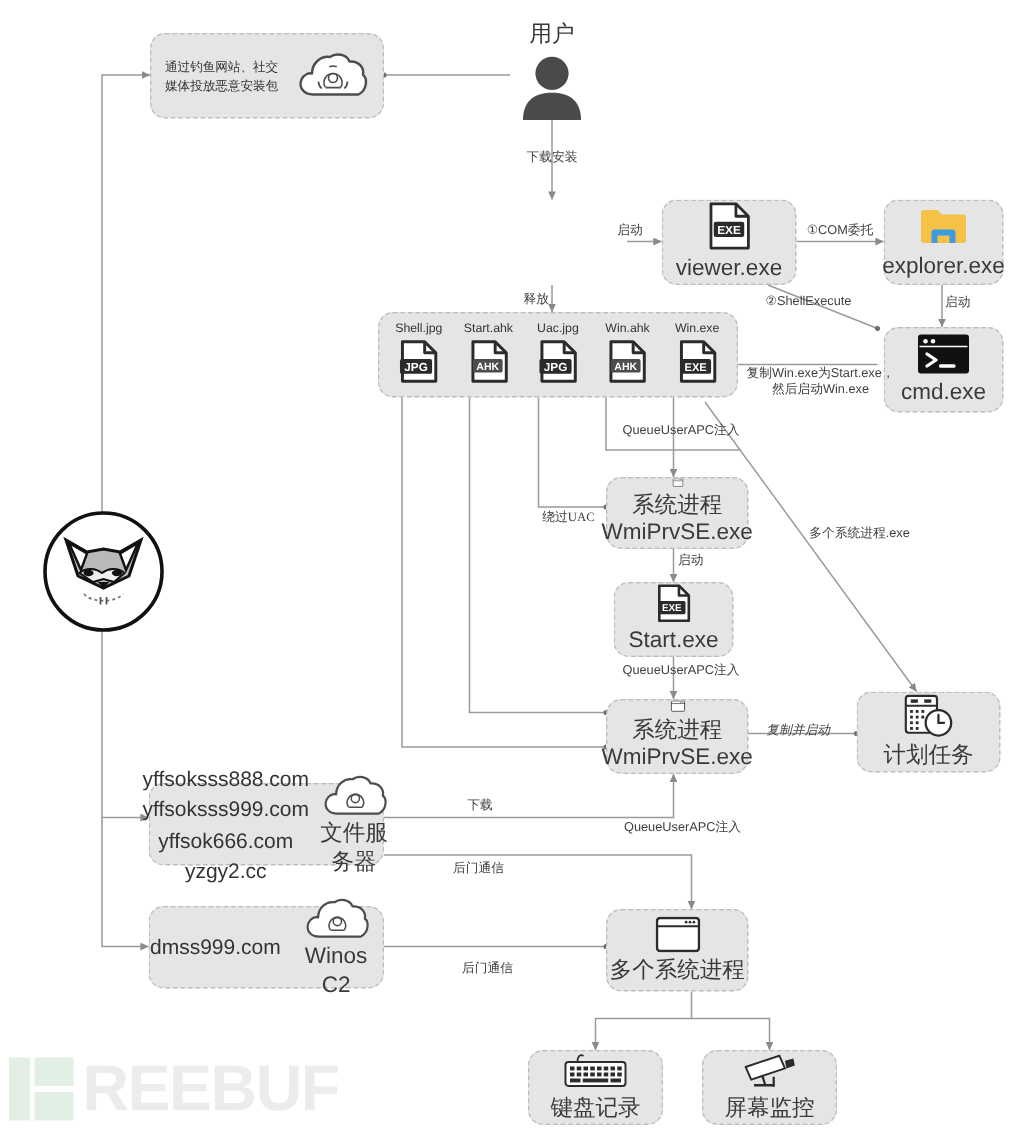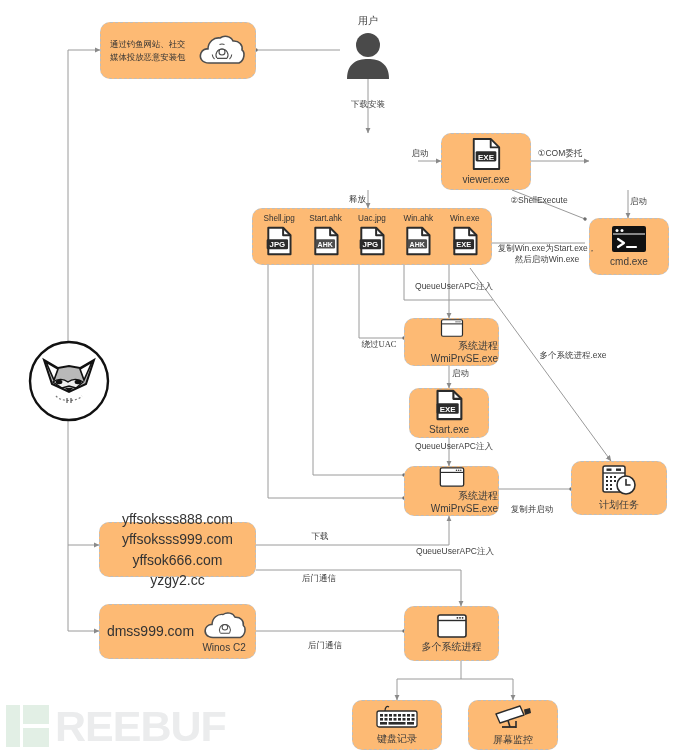--- a/index.html
+++ b/index.html
@@ -2,23 +2,23 @@
 <html><head>
 <meta charset="utf-8">
 <style>
   html,body{margin:0;padding:0;background:#ffffff;}
   body{width:690px;height:752px;overflow:hidden;
        font-family:"Liberation Sans","DejaVu Sans",sans-serif;}
   #stage{position:relative;width:690px;height:752px;background:#fff;}
   svg#wires{position:absolute;left:0;top:0;width:690px;height:752px;overflow:visible;}
 
   .node{position:absolute;box-sizing:border-box;border:1px dashed #bdbdbd;
-        border-radius:10px;background:#fdba74;display:flex;flex-direction:column;
+        border-radius:10px;background:#e5e5e5;display:flex;flex-direction:column;
         align-items:center;justify-content:center;}
-  .node .cap{font-size:10px;color:#3a3a3a;line-height:1.25;text-align:right;margin-top:3px;}
+  .node .cap{font-size:15px;color:#3a3a3a;line-height:1.25;text-align:center;margin-top:3px;}
   .node.rowbox{flex-direction:row;align-items:flex-start;justify-content:space-around;}
   .node.side{flex-direction:row;align-items:center;justify-content:center;gap:6px;}
   .node.plain{border:none;background:transparent;}
 
   .domtxt{font-size:14px;color:#333;line-height:1.45;text-align:center;white-space:pre-line;}
   .cloudwrap{display:flex;flex-direction:column;align-items:center;}
   .edgelabel{position:absolute;font-size:8.5px;color:#404040;white-space:pre-line;
              text-align:center;line-height:1.3;}
 
   .filecell{display:flex;flex-direction:column;align-items:center;width:46px;}
@@ -125,20 +125,28 @@
   <div class="node" style="left:441px;top:133px;width:90px;height:57px;">
     <svg width="32" height="34" viewBox="0 0 34 36">
       <path d="M4,2 h18 l9,9 v23 h-27 z" fill="#fff" stroke="#2b2b2b" stroke-width="2" stroke-linejoin="round"></path>
       <path d="M22,2 v9 h9" fill="none" stroke="#2b2b2b" stroke-width="2" stroke-linejoin="round"></path>
       <rect x="6" y="15" width="22" height="11" rx="1.5" fill="#2b2b2b"></rect>
       <text x="17" y="24" font-size="8.5" font-family="Liberation Sans, sans-serif" fill="#fff" text-anchor="middle" font-weight="bold">EXE</text>
     </svg>
     <div class="cap">viewer.exe</div>
   </div>
 
+  <div class="node" style="left:589px;top:133px;width:80px;height:57px;">
+    <svg width="34" height="30" viewBox="0 0 34 30">
+      <path d="M2,6 a2,2 0 0,1 2,-2 h9 l3,3 h14 a2,2 0 0,1 2,2 v15 a2,2 0 0,1 -2,2 h-26 a2,2 0 0,1 -2,-2 z" fill="#f5c247"></path>
+      <path d="M9,26 v-7 a2,2 0 0,1 2,-2 h12 a2,2 0 0,1 2,2 v7 z" fill="#3d9ae0"></path>
+      <rect x="13" y="21" width="8" height="5" fill="#f5c247"></rect>
+    </svg>
+    <div class="cap">explorer.exe</div>
+  </div>
 
   <div class="node" style="left:589px;top:218px;width:80px;height:57px;">
     <svg width="36" height="28" viewBox="0 0 36 28">
       <rect x="1" y="1" width="34" height="26" rx="2" fill="#111"></rect>
       <circle cx="6" cy="5.5" r="1.5" fill="#fff"></circle>
       <circle cx="11" cy="5.5" r="1.5" fill="#fff"></circle>
       <path d="M2,9 h32" stroke="#fff" stroke-width="1"></path>
       <path d="M7,14 l6,4 l-6,4" fill="none" stroke="#fff" stroke-width="2.2" stroke-linecap="round" stroke-linejoin="round"></path>
       <path d="M16,22 h9" stroke="#fff" stroke-width="2.2" stroke-linecap="round"></path>
     </svg>
@@ -247,20 +255,31 @@
       <path d="M25,15.5 v5.5 h4" fill="none" stroke="#2b2b2b" stroke-width="1.6" stroke-linecap="round"></path>
     </svg>
     <div class="cap">计划任务</div>
   </div>
 
   <div class="node side" style="left:99px;top:522px;width:157px;height:55px;">
     <div class="domtxt">yffsoksss888.com
 yffsoksss999.com
 yffsok666.com
 yzgy2.cc</div>
+    <div class="cloudwrap">
+      <svg width="48" height="33" viewBox="0 0 50 36">
+        <path d="M13,31 C6,31 3,26 5,21 C6.5,17.5 10,16.5 12,17 C12,10 18,5 24,6 C28,3 35,4 37,9
+                 C43,8.5 47,13 46,18 C49,20 49,28 43,31 Z" fill="#fff" stroke="#4d4d4d" stroke-width="1.6" stroke-linejoin="round"></path>
+        <g stroke="#4d4d4d" stroke-width="1.1" fill="none">
+          <circle cx="26" cy="20" r="3"></circle>
+          <path d="M26,17 a6,6 0 0,1 5.2,9 M26,17 a6,6 0 0,0 -5.2,9 M21,26.4 h10.2"></path>
+        </g>
+      </svg>
+      <div class="cap" style="margin-top:0;">文件服务器</div>
+    </div>
   </div>
 
   <div class="node side" style="left:99px;top:604px;width:157px;height:55px;">
     <div class="domtxt">dmss999.com</div>
     <div class="cloudwrap">
       <svg width="48" height="33" viewBox="0 0 50 36">
         <path d="M13,31 C6,31 3,26 5,21 C6.5,17.5 10,16.5 12,17 C12,10 18,5 24,6 C28,3 35,4 37,9
                  C43,8.5 47,13 46,18 C49,20 49,28 43,31 Z" fill="#fff" stroke="#4d4d4d" stroke-width="1.6" stroke-linejoin="round"></path>
         <g stroke="#4d4d4d" stroke-width="1.1" fill="none">
           <circle cx="26" cy="20" r="3"></circle>
@@ -343,21 +362,21 @@
   <div class="edgelabel" style="left:499px;top:195px;width:80px;">②ShellExecute</div>
   <div class="edgelabel" style="left:630px;top:196px;width:40px;text-align:left;">启动</div>
   <div class="edgelabel" style="left:330px;top:194px;width:36px;text-align:right;">释放</div>
   <div class="edgelabel" style="left:492px;top:243px;width:110px;">复制Win.exe为Start.exe，
 然后启动Win.exe</div>
   <div class="edgelabel" style="left:404px;top:281px;width:100px;">QueueUserAPC注入</div>
   <div class="edgelabel" style="left:355px;top:339px;width:48px;font-family:Liberation Serif, serif;">绕过UAC</div>
   <div class="edgelabel" style="left:452px;top:368px;width:32px;text-align:left;">启动</div>
   <div class="edgelabel" style="left:404px;top:441px;width:100px;">QueueUserAPC注入</div>
   <div class="edgelabel" style="left:525px;top:350px;width:96px;">多个系统进程.exe</div>
-  <div class="edgelabel" style="left:500px;top:504px;width:64px;">复制并启动</div>
+  <div class="edgelabel" style="left:500px;top:481px;width:64px;font-style:italic;">复制并启动</div>
   <div class="edgelabel" style="left:300px;top:531px;width:40px;">下载</div>
   <div class="edgelabel" style="left:291px;top:573px;width:56px;">后门通信</div>
   <div class="edgelabel" style="left:405px;top:546px;width:100px;">QueueUserAPC注入</div>
   <div class="edgelabel" style="left:297px;top:640px;width:56px;">后门通信</div>
 
   <div class="watermark">
     <div class="wm-bar"></div>
     <div class="wm-stack">
         <i></i>
         <i></i>

